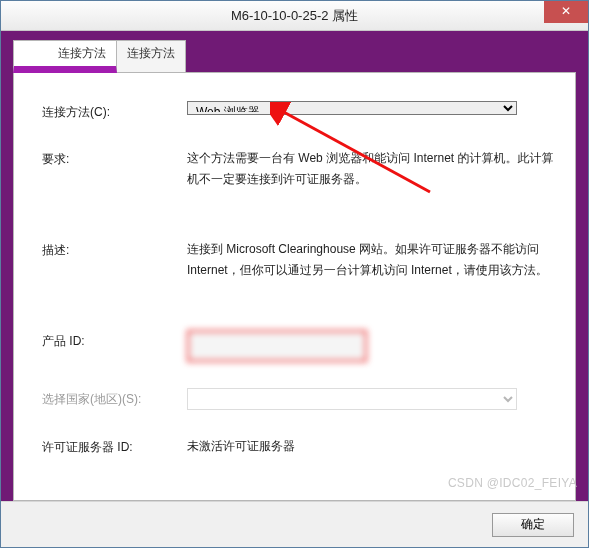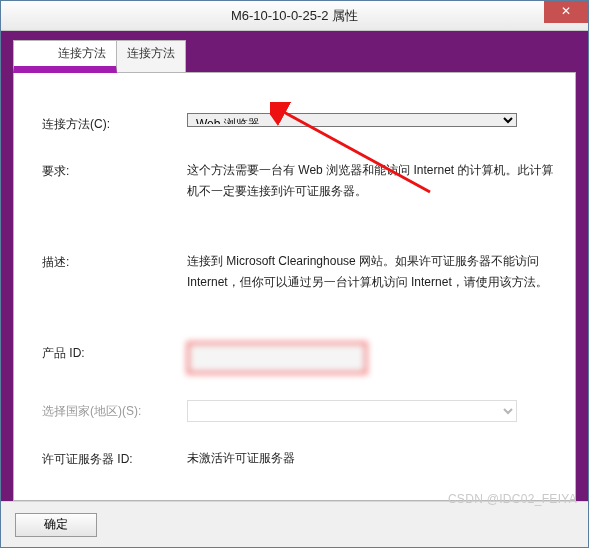--- a/index.html
+++ b/index.html
@@ -72,21 +72,21 @@
     background: #fff;
     border-bottom: 7px solid #a21caf;
     position: relative;
     z-index: 3;
     padding-left: 44px;
   }
   .panel {
     border: 1px solid #b6b6b6;
     background: #fff;
     flex: 1;
-    padding: 40px 20px 10px 28px;
+    padding: 28px 20px 10px 28px;
     position: relative;
     z-index: 1;
   }
   .row {
     display: flex;
     align-items: flex-start;
     margin-bottom: 26px;
   }
   .lab {
     width: 145px;
@@ -123,38 +123,39 @@
     min-height: 18px;
     color: transparent;
     filter: blur(3px);
     background: #f5f5f5;
   }
   .row.big { margin-bottom: 50px; }
   .footer {
     height: 46px;
     display: flex;
     align-items: center;
+    justify-content: flex-end;
     gap: 10px;
     padding: 0 14px;
     background: #f0f0f0;
     border-top: 1px solid #d6d6d6;
   }
   .btn {
     min-width: 82px;
     height: 24px;
     border: 1px solid #999;
     background: linear-gradient(#fdfdfd,#e5e5e5);
     cursor: pointer;
     font-size: 12px;
     padding: 0 12px;
   }
   .watermark {
     position: absolute;
     right: 12px;
-    bottom: 42px;
+    bottom: 58px;
     color: #c9c9c9;
     font-size: 12px;
     letter-spacing: .3px;
     pointer-events: none;
     z-index: 5;
   }
   
   .arrow {
     position: absolute;
     left: 270px;

